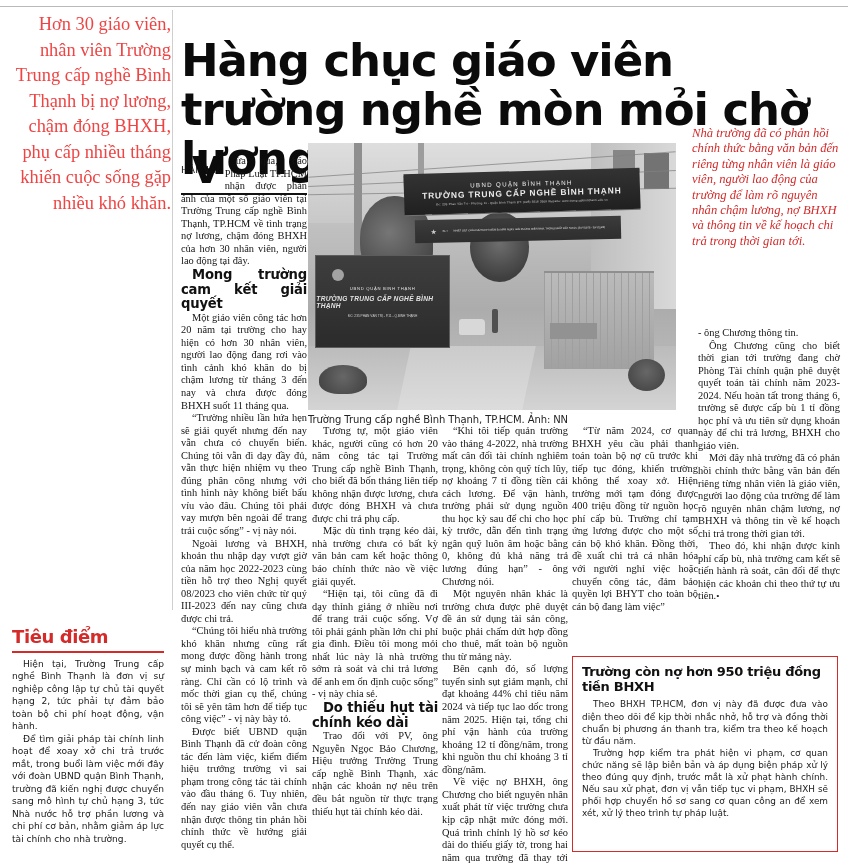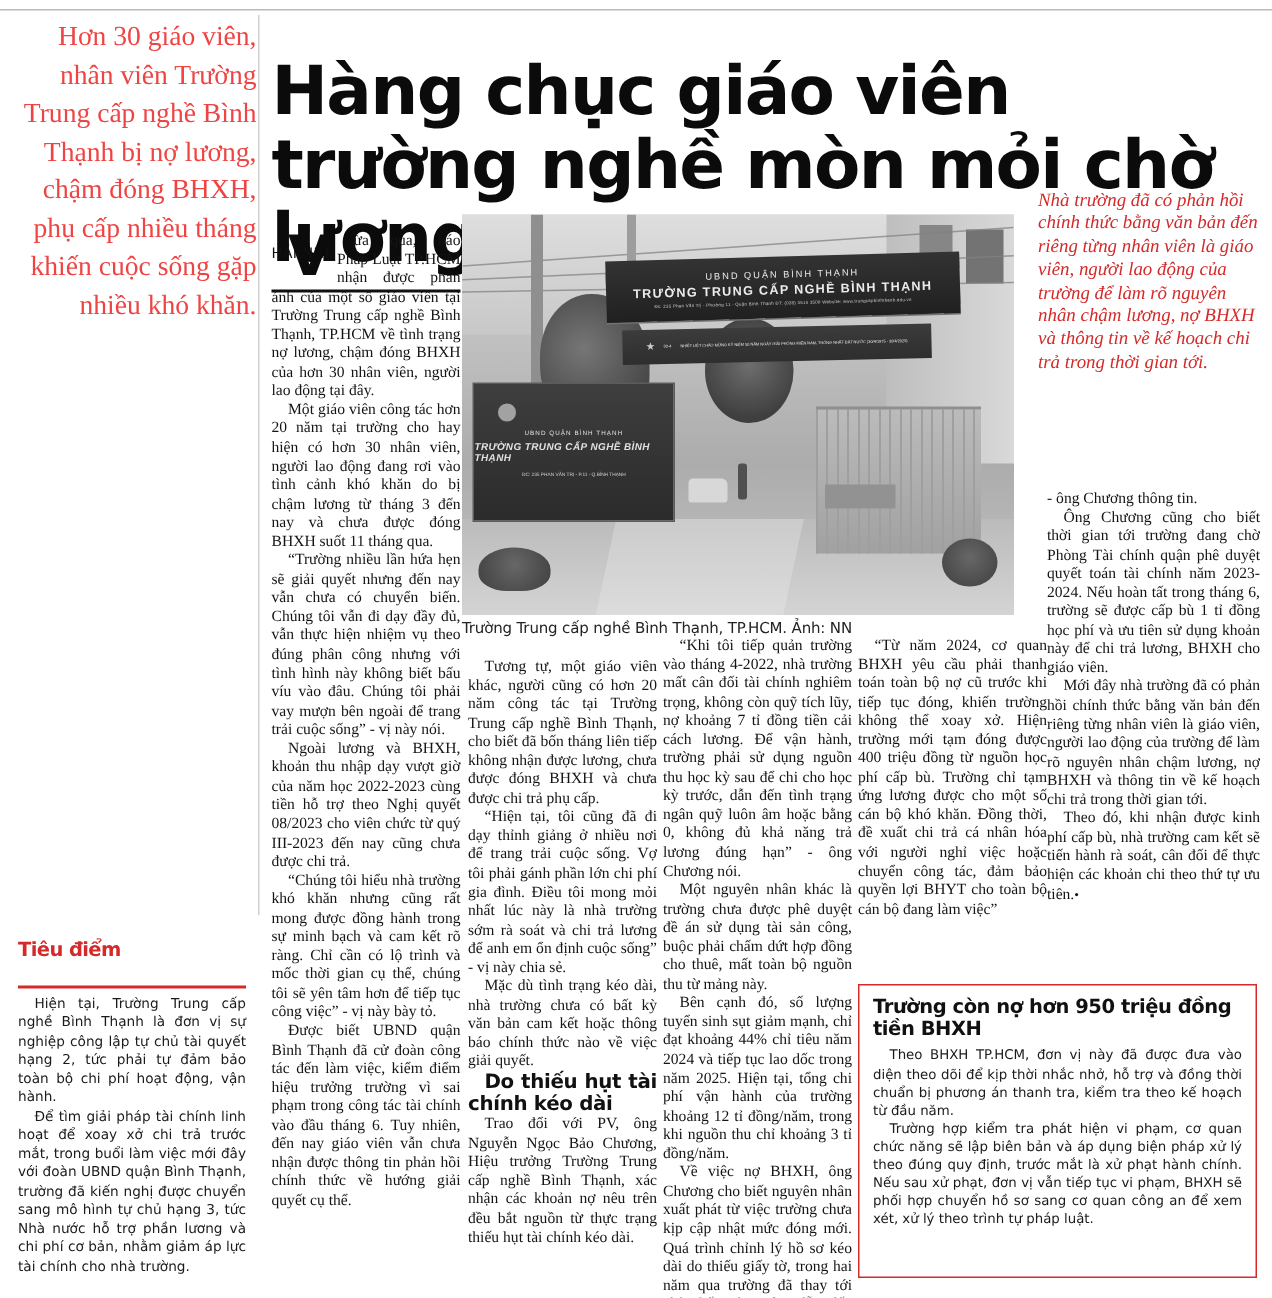--- a/index.html
+++ b/index.html
@@ -126,22 +126,22 @@
   
   .pullquote{
     position:absolute;left:692px;top:126px;width:150px;
     font-family:"Liberation Serif",serif;font-style:italic;
     font-size:12.6px;line-height:15.4px;color:#d42a2a;
   }
 
   
   .tieudiem{position:absolute;left:12px;top:626px;width:152px;}
   .td-title{
-    font-family:"DejaVu Sans",sans-serif;font-weight:700;font-size:13px;
-    color:#d42a2a;letter-spacing:-.4px;padding-bottom:16px;
+    font-family:"DejaVu Sans",sans-serif;font-weight:700;font-size:18px;
+    color:#d42a2a;letter-spacing:-.4px;padding-bottom:4px;
   }
   .td-rule{width:152px;height:1.6px;background:#d42a2a;margin-bottom:5px;}
   .td-body{
     font-family:"DejaVu Sans",sans-serif;font-size:9.1px;line-height:12.5px;
     text-align:justify;color:#1a1a1a;
   }
   .td-body p{margin:0;text-indent:11px;}
 
   
   .redbox{
@@ -213,31 +213,32 @@
       <div class="ph-bush"></div>
       <div class="ph-bush2"></div>
     </div>
     <div class="caption">Trường Trung cấp nghề Bình Thạnh, TP.HCM. Ảnh: NN</div>
   </div>
 
   <div class="pullquote">Nhà trường đã có phản hồi chính thức bằng văn bản đến riêng từng nhân viên là giáo viên, người lao động của trường để làm rõ nguyên nhân chậm lương, nợ BHXH và thông tin về kế hoạch chi trả trong thời gian tới.</div>
 
   <div class="col" style="left:181px;top:155px;width:126px;">
     <p class="dropcap-p"><span class="dropcap">V</span><span>ừa qua, báo Pháp Luật TP.HCM nhận được phản ánh của một số giáo viên tại Trường Trung cấp nghề Bình Thạnh, TP.HCM về tình trạng nợ lương, chậm đóng BHXH của hơn 30 nhân viên, người lao động tại đây.</span></p>
+    <p class="sub">Mong trường cam kết giải quyết</p>
     <p>Một giáo viên công tác hơn 20 năm tại trường cho hay hiện có hơn 30 nhân viên, người lao động đang rơi vào tình cảnh khó khăn do bị chậm lương từ tháng 3 đến nay và chưa được đóng BHXH suốt 11 tháng qua.</p>
     <p>“Trường nhiều lần hứa hẹn sẽ giải quyết nhưng đến nay vẫn chưa có chuyển biến. Chúng tôi vẫn đi dạy đầy đủ, vẫn thực hiện nhiệm vụ theo đúng phân công nhưng với tình hình này không biết bấu víu vào đâu. Chúng tôi phải vay mượn bên ngoài để trang trải cuộc sống” - vị này nói.</p>
     <p>Ngoài lương và BHXH, khoản thu nhập dạy vượt giờ của năm học 2022-2023 cùng tiền hỗ trợ theo Nghị quyết 08/2023 cho viên chức từ quý III-2023 đến nay cũng chưa được chi trả.</p>
     <p>“Chúng tôi hiểu nhà trường khó khăn nhưng cũng rất mong được đồng hành trong sự minh bạch và cam kết rõ ràng. Chỉ cần có lộ trình và mốc thời gian cụ thể, chúng tôi sẽ yên tâm hơn để tiếp tục công việc” - vị này bày tỏ.</p>
     <p>Được biết UBND quận Bình Thạnh đã cử đoàn công tác đến làm việc, kiểm điểm hiệu trưởng trường vì sai phạm trong công tác tài chính vào đầu tháng 6. Tuy nhiên, đến nay giáo viên vẫn chưa nhận được thông tin phản hồi chính thức về hướng giải quyết cụ thể.</p>
   </div>
 
-  <div class="col" style="left:312px;top:439px;width:126px;">
+  <div class="col" style="left:312px;top:425px;width:126px;">
     <p>Tương tự, một giáo viên khác, người cũng có hơn 20 năm công tác tại Trường Trung cấp nghề Bình Thạnh, cho biết đã bốn tháng liên tiếp không nhận được lương, chưa được đóng BHXH và chưa được chi trả phụ cấp.</p>
+    <p>Mặc dù tình trạng kéo dài, nhà trường chưa có bất kỳ văn bản cam kết hoặc thông báo chính thức nào về việc giải quyết.</p>
     <p>“Hiện tại, tôi cũng đã đi dạy thỉnh giảng ở nhiều nơi để trang trải cuộc sống. Vợ tôi phải gánh phần lớn chi phí gia đình. Điều tôi mong mỏi nhất lúc này là nhà trường sớm rà soát và chi trả lương để anh em ổn định cuộc sống” - vị này chia sẻ.</p>
-    <p>Mặc dù tình trạng kéo dài, nhà trường chưa có bất kỳ văn bản cam kết hoặc thông báo chính thức nào về việc giải quyết.</p>
     <p class="sub">Do thiếu hụt tài chính kéo dài</p>
     <p>Trao đổi với PV, ông Nguyễn Ngọc Bảo Chương, Hiệu trưởng Trường Trung cấp nghề Bình Thạnh, xác nhận các khoản nợ nêu trên đều bắt nguồn từ thực trạng thiếu hụt tài chính kéo dài.</p>
   </div>
 
   <div class="col" style="left:442px;top:425px;width:126px;">
     <p>“Khi tôi tiếp quản trường vào tháng 4-2022, nhà trường mất cân đối tài chính nghiêm trọng, không còn quỹ tích lũy, nợ khoảng 7 tỉ đồng tiền cải cách lương. Để vận hành, trường phải sử dụng nguồn thu học kỳ sau để chi cho học kỳ trước, dẫn đến tình trạng ngân quỹ luôn âm hoặc bằng 0, không đủ khả năng trả lương đúng hạn” - ông Chương nói.</p>
     <p>Một nguyên nhân khác là trường chưa được phê duyệt đề án sử dụng tài sản công, buộc phải chấm dứt hợp đồng cho thuê, mất toàn bộ nguồn thu từ mảng này.</p>
     <p>Bên cạnh đó, số lượng tuyển sinh sụt giảm mạnh, chỉ đạt khoảng 44% chỉ tiêu năm 2024 và tiếp tục lao dốc trong năm 2025. Hiện tại, tổng chi phí vận hành của trường khoảng 12 tỉ đồng/năm, trong khi nguồn thu chỉ khoảng 3 tỉ đồng/năm.</p>
     <p>Về việc nợ BHXH, ông Chương cho biết nguyên nhân xuất phát từ việc trường chưa kịp cập nhật mức đóng mới. Quá trình chỉnh lý hồ sơ kéo dài do thiếu giấy tờ, trong hai năm qua trường đã thay tới chín kế toán viên, dẫn đến việc thất lạc dữ liệu.</p>
   </div>

